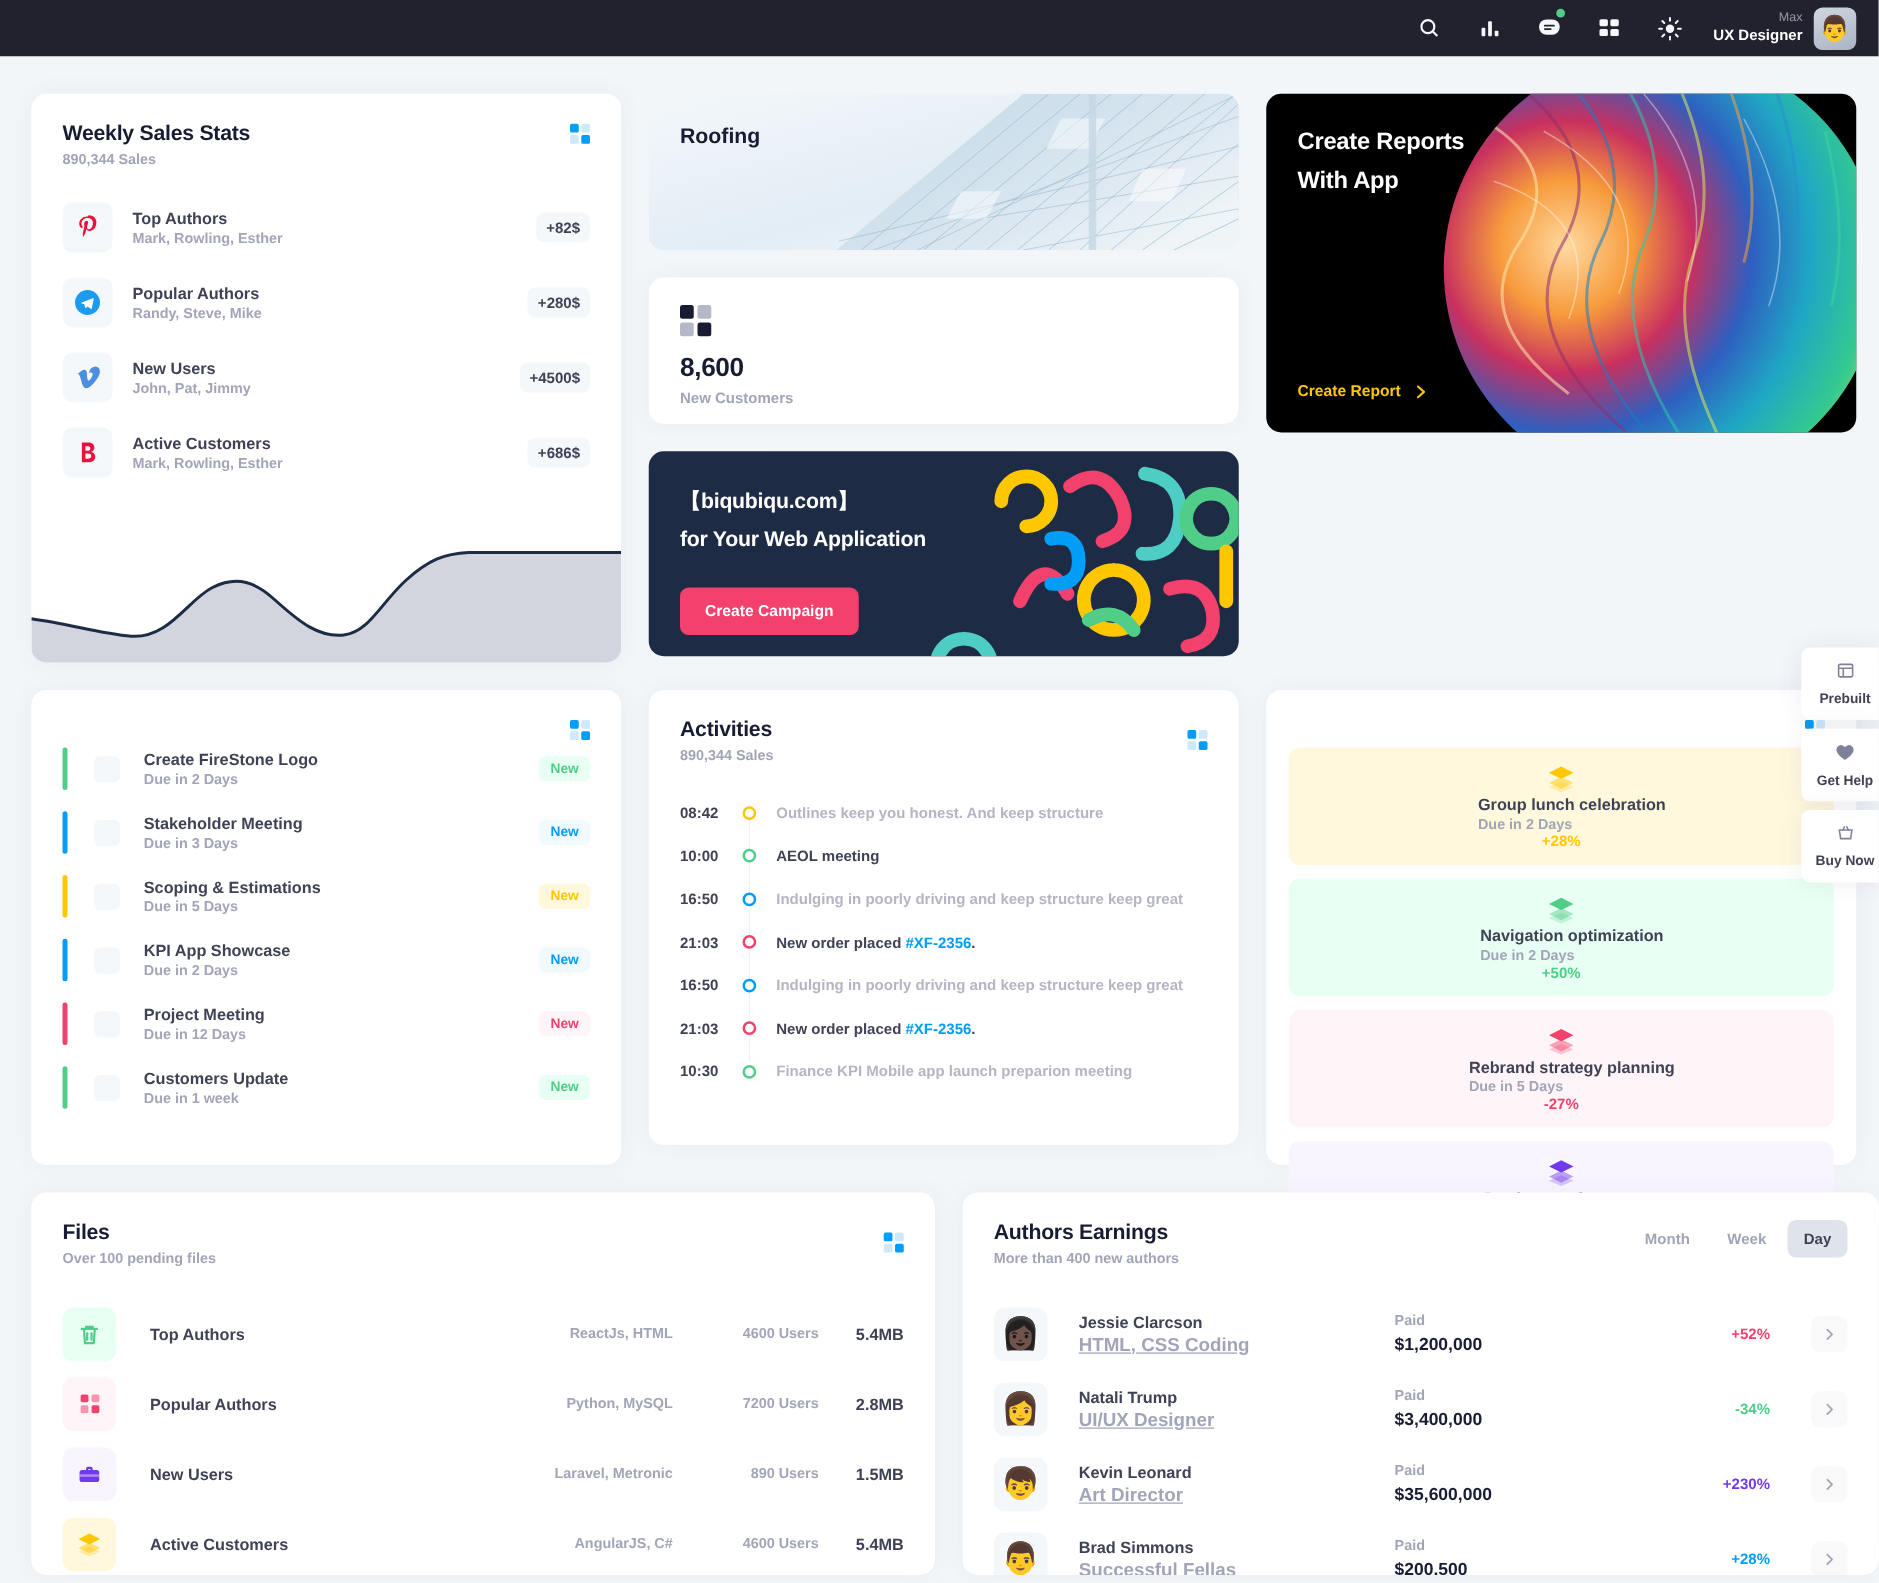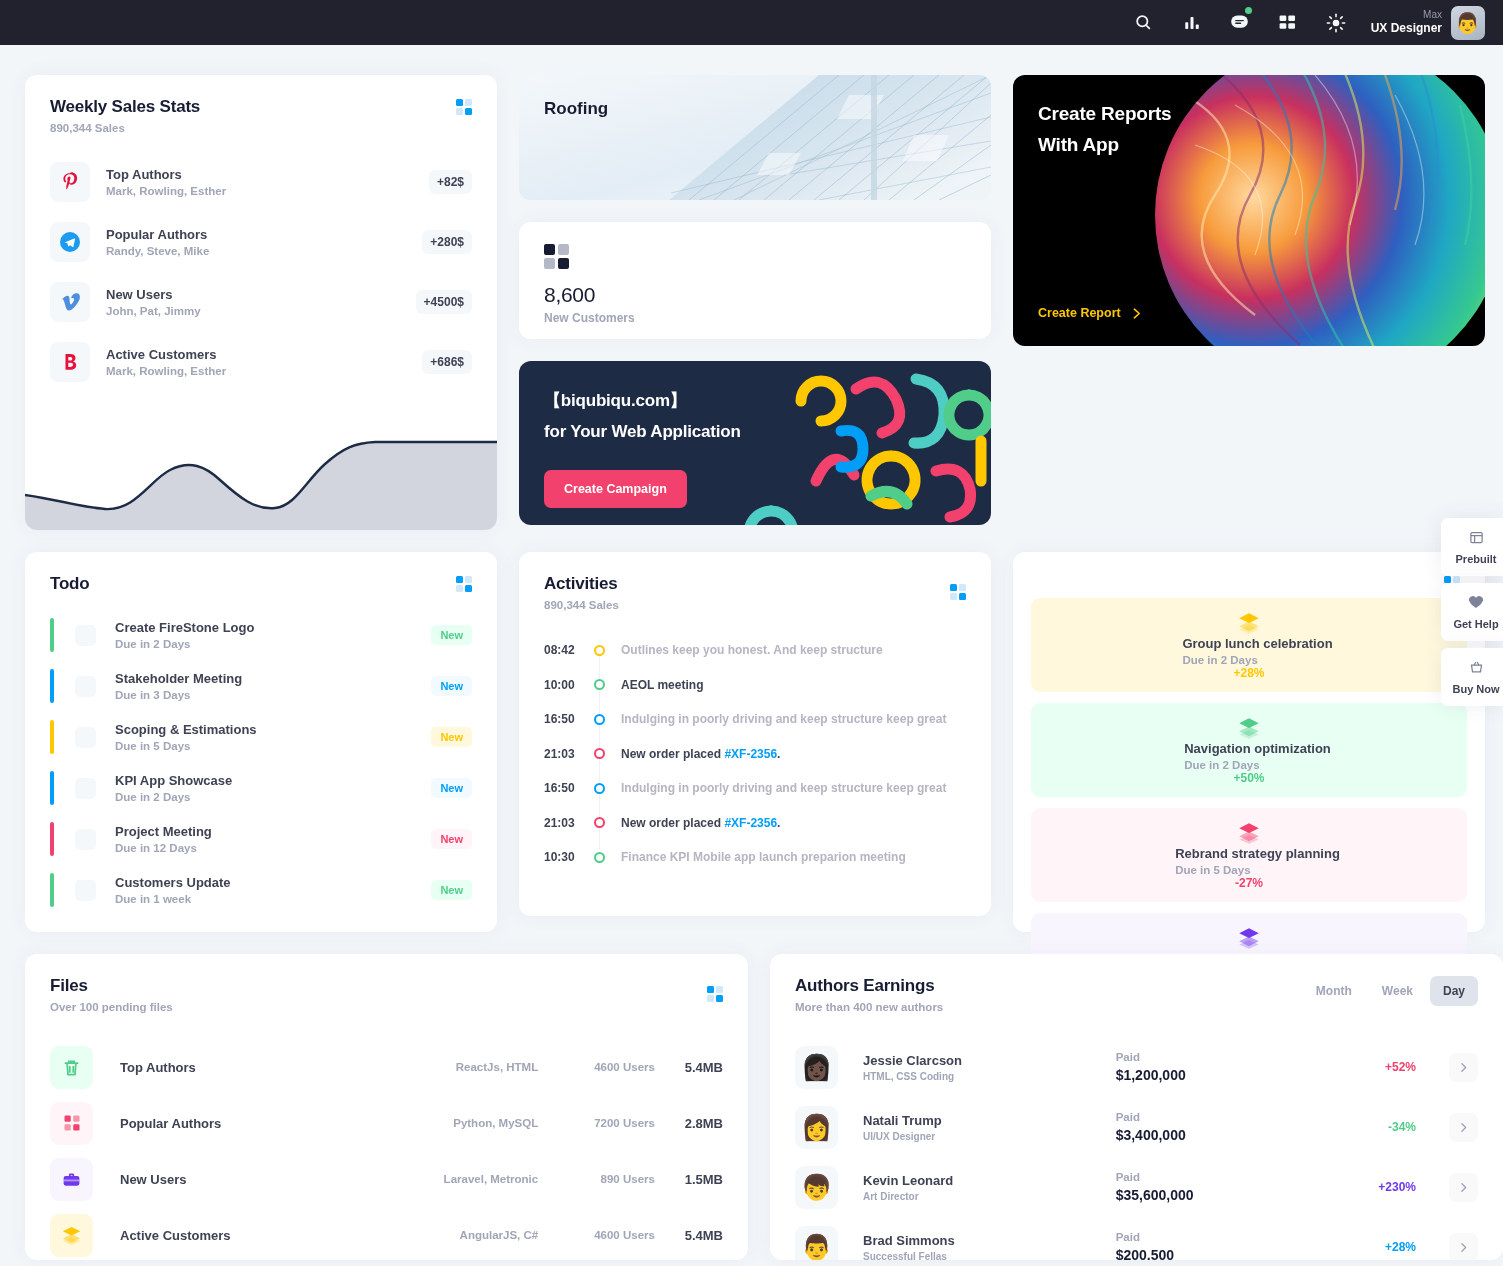--- a/index.html
+++ b/index.html
@@ -115,21 +115,21 @@
     font-size: 17px; font-weight: bold; color: #181c32; z-index: 3;
   }
   .roof-img { position: absolute; inset: 0; }
 
   
   .nc-card { height: 117px; padding: 22px 25px; }
   .nc-icon { display: grid; grid-template-columns: 11px 11px; grid-template-rows: 11px 11px; gap: 3px; }
   .nc-icon i { display: block; border-radius: 2px; }
   .nc-dark { background: #181c32; }
   .nc-lite { background: #b5b9c7; }
-  .nc-value { font-size: 21px; font-weight: normal; margin-top: 14px; letter-spacing: -0.3px; }
+  .nc-value { font-size: 21px; font-weight: bold; margin-top: 14px; letter-spacing: -0.3px; }
   .nc-label { font-size: 12px; color: #a1a5b7; margin-top: 4px; font-weight: bold; }
 
   
   .campaign {
     height: 164px; border-radius: 12px; overflow: hidden;
     background: #1e2b45; position: relative;
     padding: 28px 25px;
   }
   .camp-l1 { font-size: 17px; font-weight: bold; color: #ffffff; letter-spacing: -0.2px; }
   .camp-l2 { font-size: 17px; font-weight: bold; color: #ffffff; margin-top: 10px; letter-spacing: -0.2px; }
@@ -238,21 +238,21 @@
   .earn-list { padding: 24px 25px 0 25px; }
   .earn-row { display: flex; align-items: center; height: 60px; }
   .earn-av {
     width: 43px; height: 43px; border-radius: 9px;
     background: #f5f8fa; flex: 0 0 auto;
     display: flex; align-items: center; justify-content: center;
     font-size: 25px; overflow: hidden;
   }
   .earn-who { margin-left: 25px; width: 265px; }
   .earn-name { font-size: 13px; font-weight: bold; color: #3f4254; }
-  .earn-role { font-size: 10px; font-weight: bold; color: #a1a5b7; margin-top: 3px; }
+  .earn-role { font-size: 15px; font-weight: bold; color: #a1a5b7; margin-top: 3px; text-decoration: underline; }
   .earn-paid { width: 205px; }
   .earn-paid-lbl { font-size: 11.5px; font-weight: bold; color: #a1a5b7; }
   .earn-amt { font-size: 14px; font-weight: bold; color: #181c32; margin-top: 4px; }
   .earn-pct { width: 110px; text-align: right; font-size: 12px; font-weight: bold; }
   .earn-arrow {
     width: 29px; height: 29px; border-radius: 7px; background: #f9f9f9;
     margin-left: 33px;
     display: flex; align-items: center; justify-content: center;
     color: #a1a5b7; cursor: pointer; flex: 0 0 auto;
   }
@@ -539,21 +539,20 @@
           </svg>
       </div>
     </div>
 
   </div>
 
   <div class="grid-top" style="margin-top:22px;">
 
     <div class="card todo-card">
       <div class="card-head">
-        <div class="card-title">Todo</div>
         <div class="menu-dots">
           <i class="md-on"></i>
             <i class="md-off"></i>
             <i class="md-off"></i>
             <i class="md-on"></i>
         </div>
       </div>
       <div class="todo-list">
         <div class="todo-row">
           <span class="bar" style="background:#50cd89"></span>

